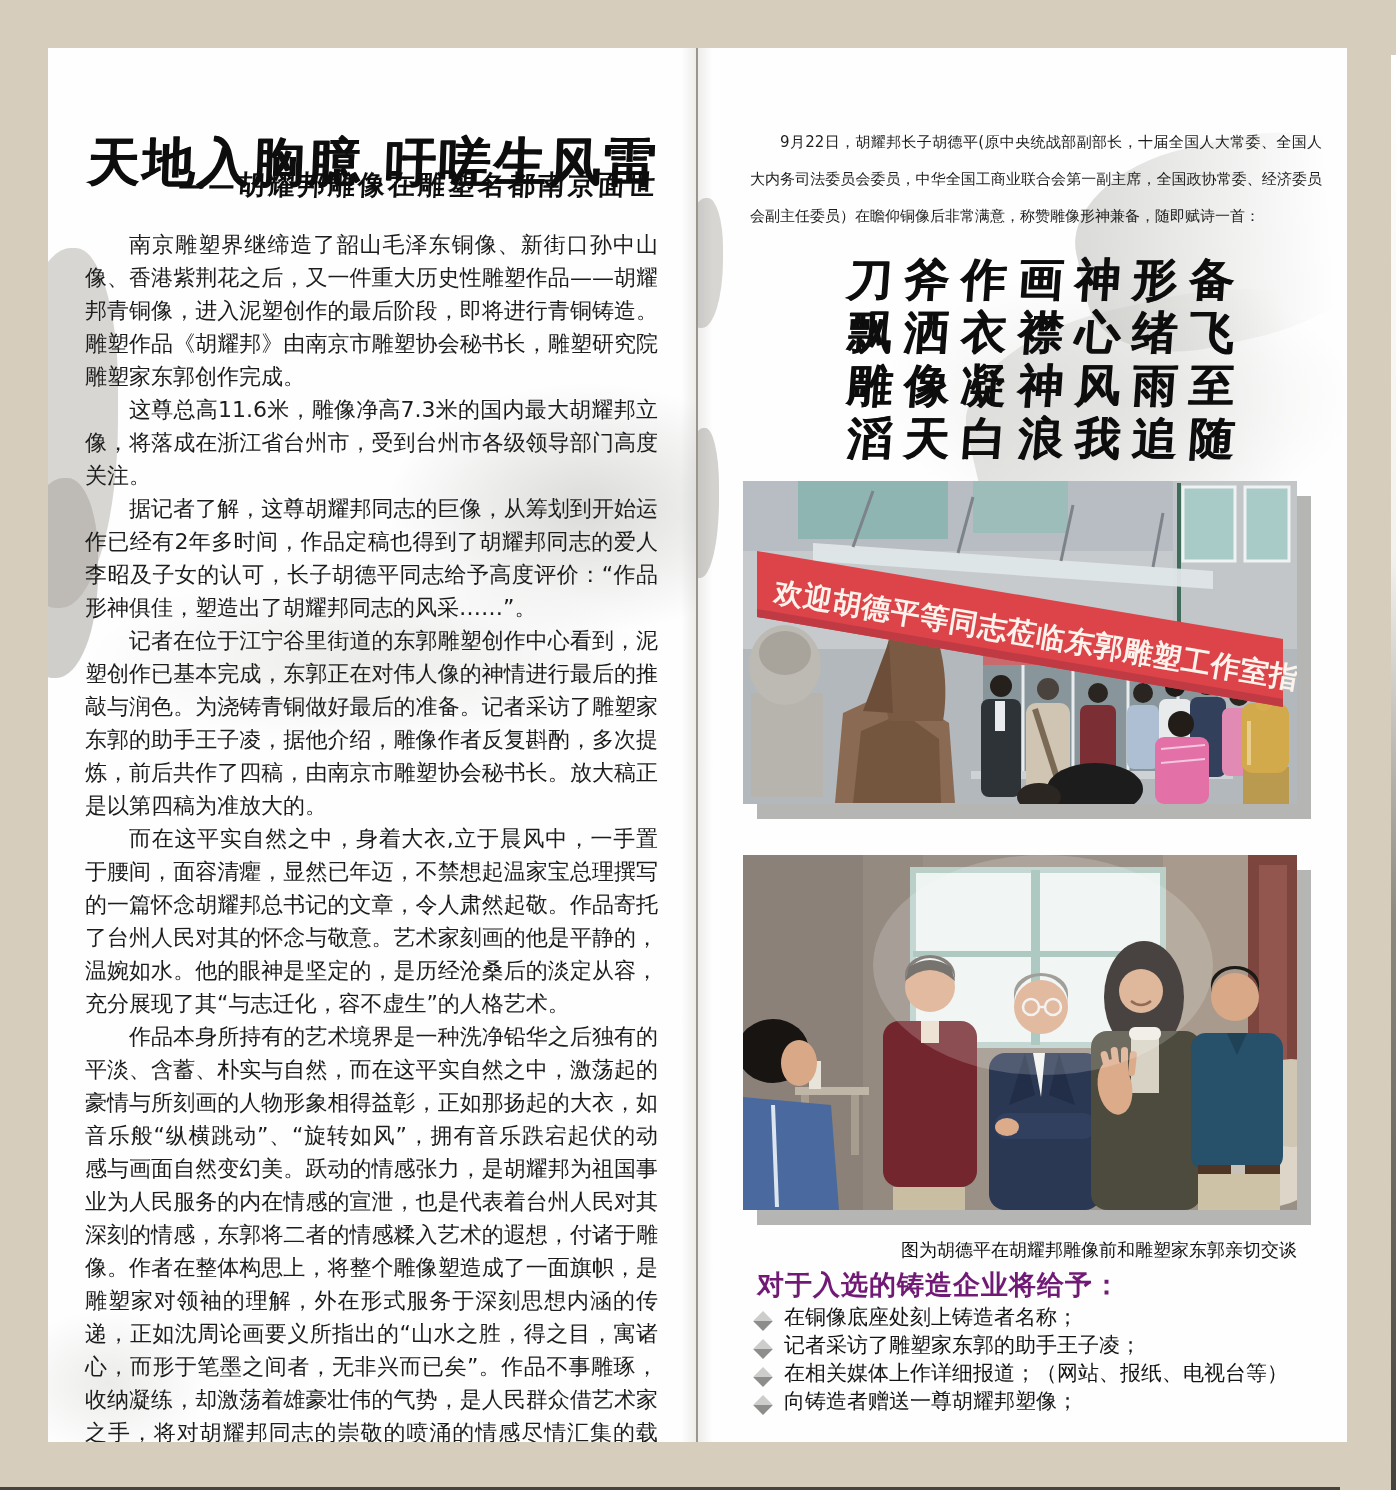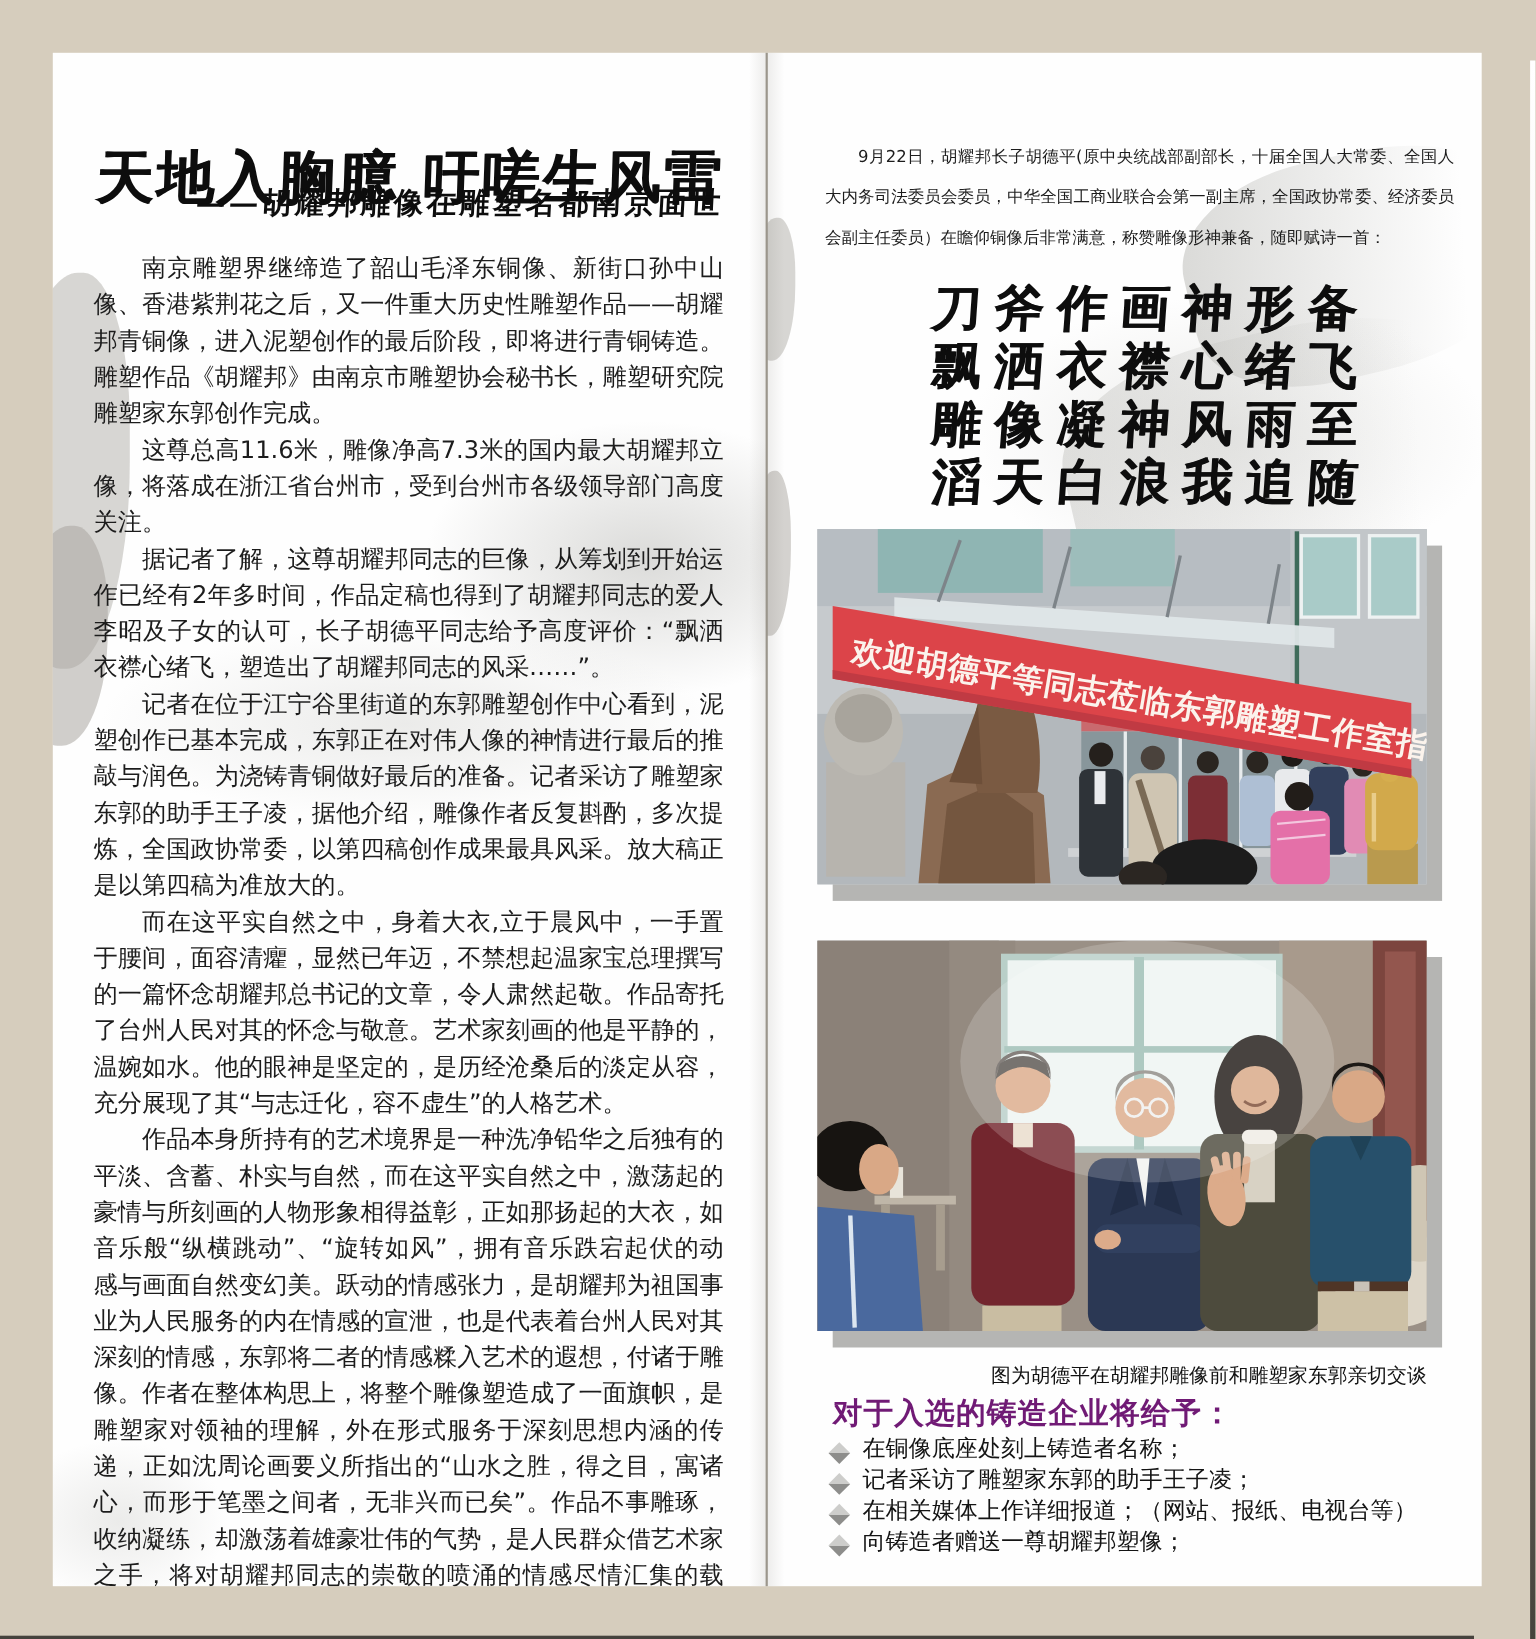--- a/index.html
+++ b/index.html
@@ -110,22 +110,22 @@
   <div class="wash w-radial-light" style="left:40px;top:520px;width:560px;height:180px;"></div>
   <div class="wash w-radial-light" style="left:-40px;top:1260px;width:200px;height:150px;"></div>
   <div class="fold-shade-l"></div>
 
   <h1 class="main-title calligraphy">天地入胸臆 吁嗟生风雷</h1>
   <div class="sub-title calligraphy">——胡耀邦雕像在雕塑名都南京面世</div>
 
   <div class="left-body" id="left-body">
       <p class="para">南京雕塑界继缔造了韶山毛泽东铜像、新街口孙中山像、香港紫荆花之后，又一件重大历史性雕塑作品——胡耀邦青铜像，进入泥塑创作的最后阶段，即将进行青铜铸造。雕塑作品《胡耀邦》由南京市雕塑协会秘书长，雕塑研究院雕塑家东郭创作完成。</p>
       <p class="para">这尊总高11.6米，雕像净高7.3米的国内最大胡耀邦立像，将落成在浙江省台州市，受到台州市各级领导部门高度关注。</p>
-      <p class="para">据记者了解，这尊胡耀邦同志的巨像，从筹划到开始运作已经有2年多时间，作品定稿也得到了胡耀邦同志的爱人李昭及子女的认可，长子胡德平同志给予高度评价：“飘洒衣襟心绪飞，塑造出了胡耀邦同志的风采……”。</p>
-      <p class="para">记者在位于江宁谷里街道的东郭雕塑创作中心看到，泥塑创作已基本完成，东郭正在对伟人像的神情进行最后的推敲与润色。为浇铸青铜做好最后的准备。记者采访了雕塑家东郭的助手王子凌，据他介绍，雕像作者反复斟酌，多次提炼，全国政协常委，以第四稿创作成果最具风采。放大稿正是以第四稿为准放大的。</p>
+      <p class="para">据记者了解，这尊胡耀邦同志的巨像，从筹划到开始运作已经有2年多时间，作品定稿也得到了胡耀邦同志的爱人李昭及子女的认可，长子胡德平同志给予高度评价：“作品形神俱佳，塑造出了胡耀邦同志的风采……”。</p>
+      <p class="para">记者在位于江宁谷里街道的东郭雕塑创作中心看到，泥塑创作已基本完成，东郭正在对伟人像的神情进行最后的推敲与润色。为浇铸青铜做好最后的准备。记者采访了雕塑家东郭的助手王子凌，据他介绍，雕像作者反复斟酌，多次提炼，前后共作了四稿，由南京市雕塑协会秘书长。放大稿正是以第四稿为准放大的。</p>
       <p class="para">而在这平实自然之中，身着大衣,立于晨风中，一手置于腰间，面容清癯，显然已年迈，不禁想起温家宝总理撰写的一篇怀念胡耀邦总书记的文章，令人肃然起敬。作品寄托了台州人民对其的怀念与敬意。艺术家刻画的他是平静的，温婉如水。他的眼神是坚定的，是历经沧桑后的淡定从容，充分展现了其“与志迁化，容不虚生”的人格艺术。</p>
       <p class="para">作品本身所持有的艺术境界是一种洗净铅华之后独有的平淡、含蓄、朴实与自然，而在这平实自然之中，激荡起的豪情与所刻画的人物形象相得益彰，正如那扬起的大衣，如音乐般“纵横跳动”、“旋转如风”，拥有音乐跌宕起伏的动感与画面自然变幻美。跃动的情感张力，是胡耀邦为祖国事业为人民服务的内在情感的宣泄，也是代表着台州人民对其深刻的情感，东郭将二者的情感糅入艺术的遐想，付诸于雕像。作者在整体构思上，将整个雕像塑造成了一面旗帜，是雕塑家对领袖的理解，外在形式服务于深刻思想内涵的传递，正如沈周论画要义所指出的“山水之胜，得之目，寓诸心，而形于笔墨之间者，无非兴而已矣”。作品不事雕琢，收纳凝练，却激荡着雄豪壮伟的气势，是人民群众借艺术家之手，将对胡耀邦同志的崇敬的喷涌的情感尽情汇集的载体。</p>
       <div class="verse">
         <div class="verse-line">天地入胸臆，</div>
         <div class="verse-line">吁嗟生风雷。</div>
       </div>
     </div>
 </div>
 
 <div class="page page-right">

